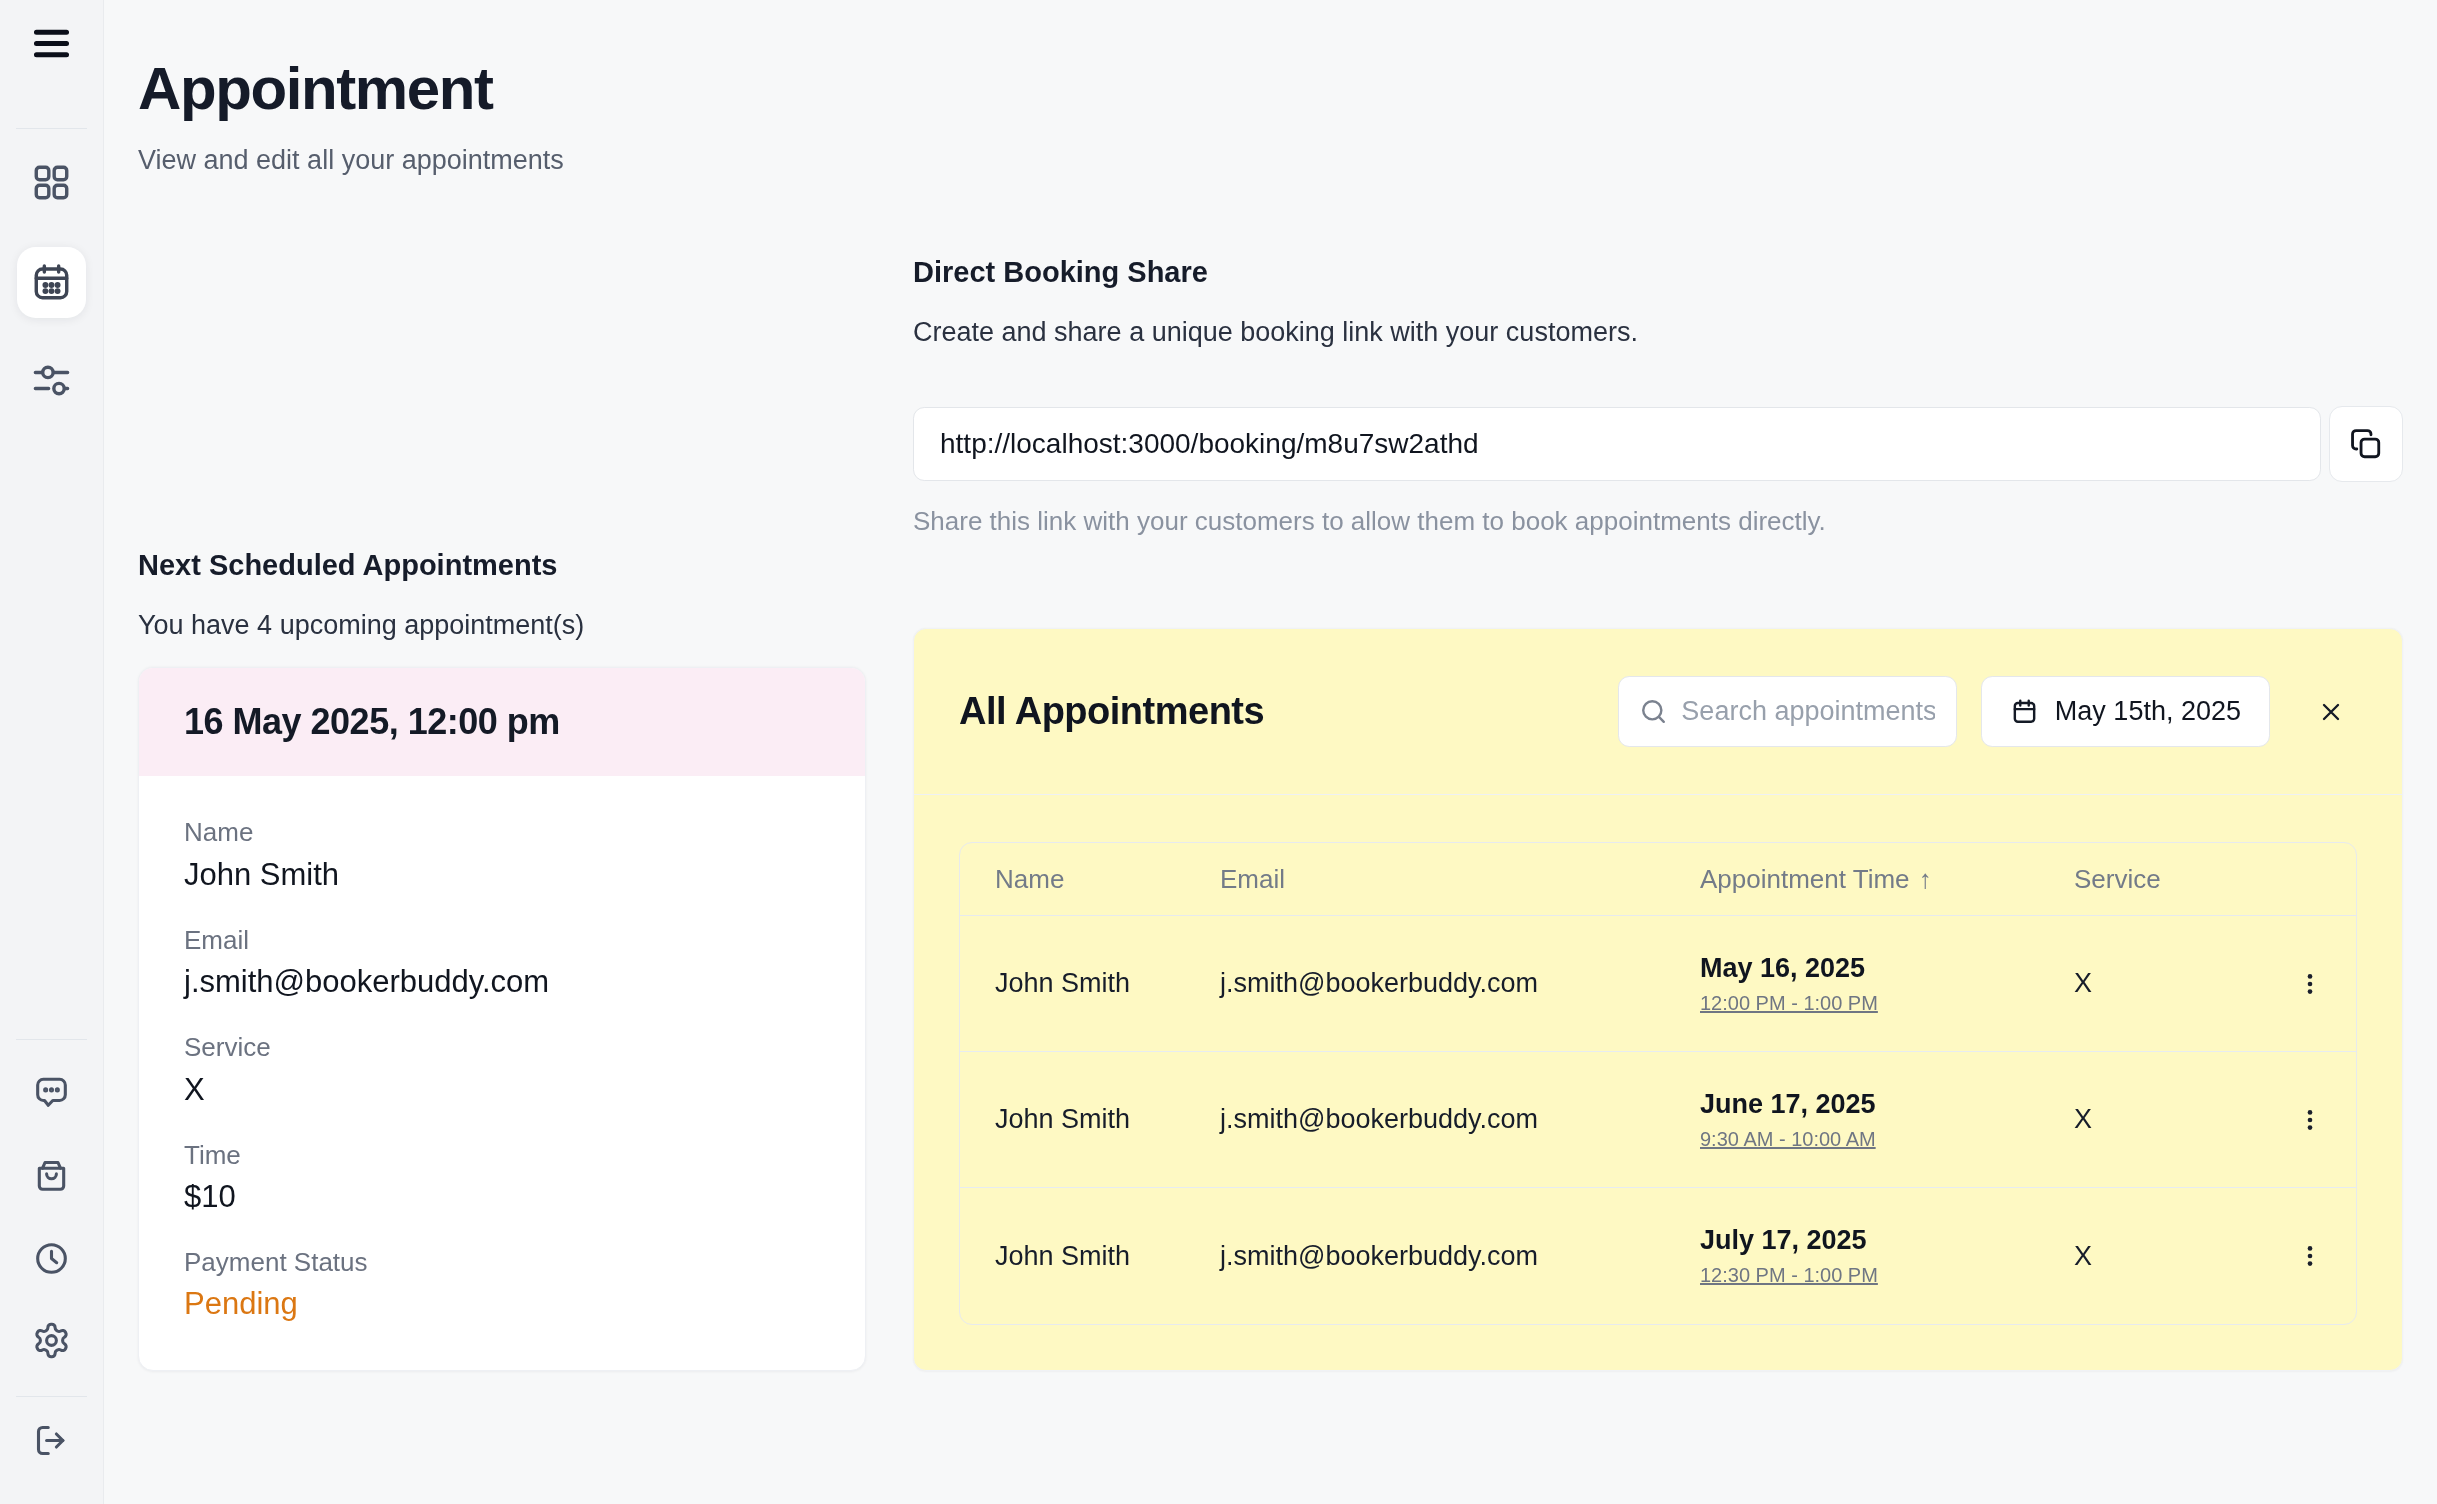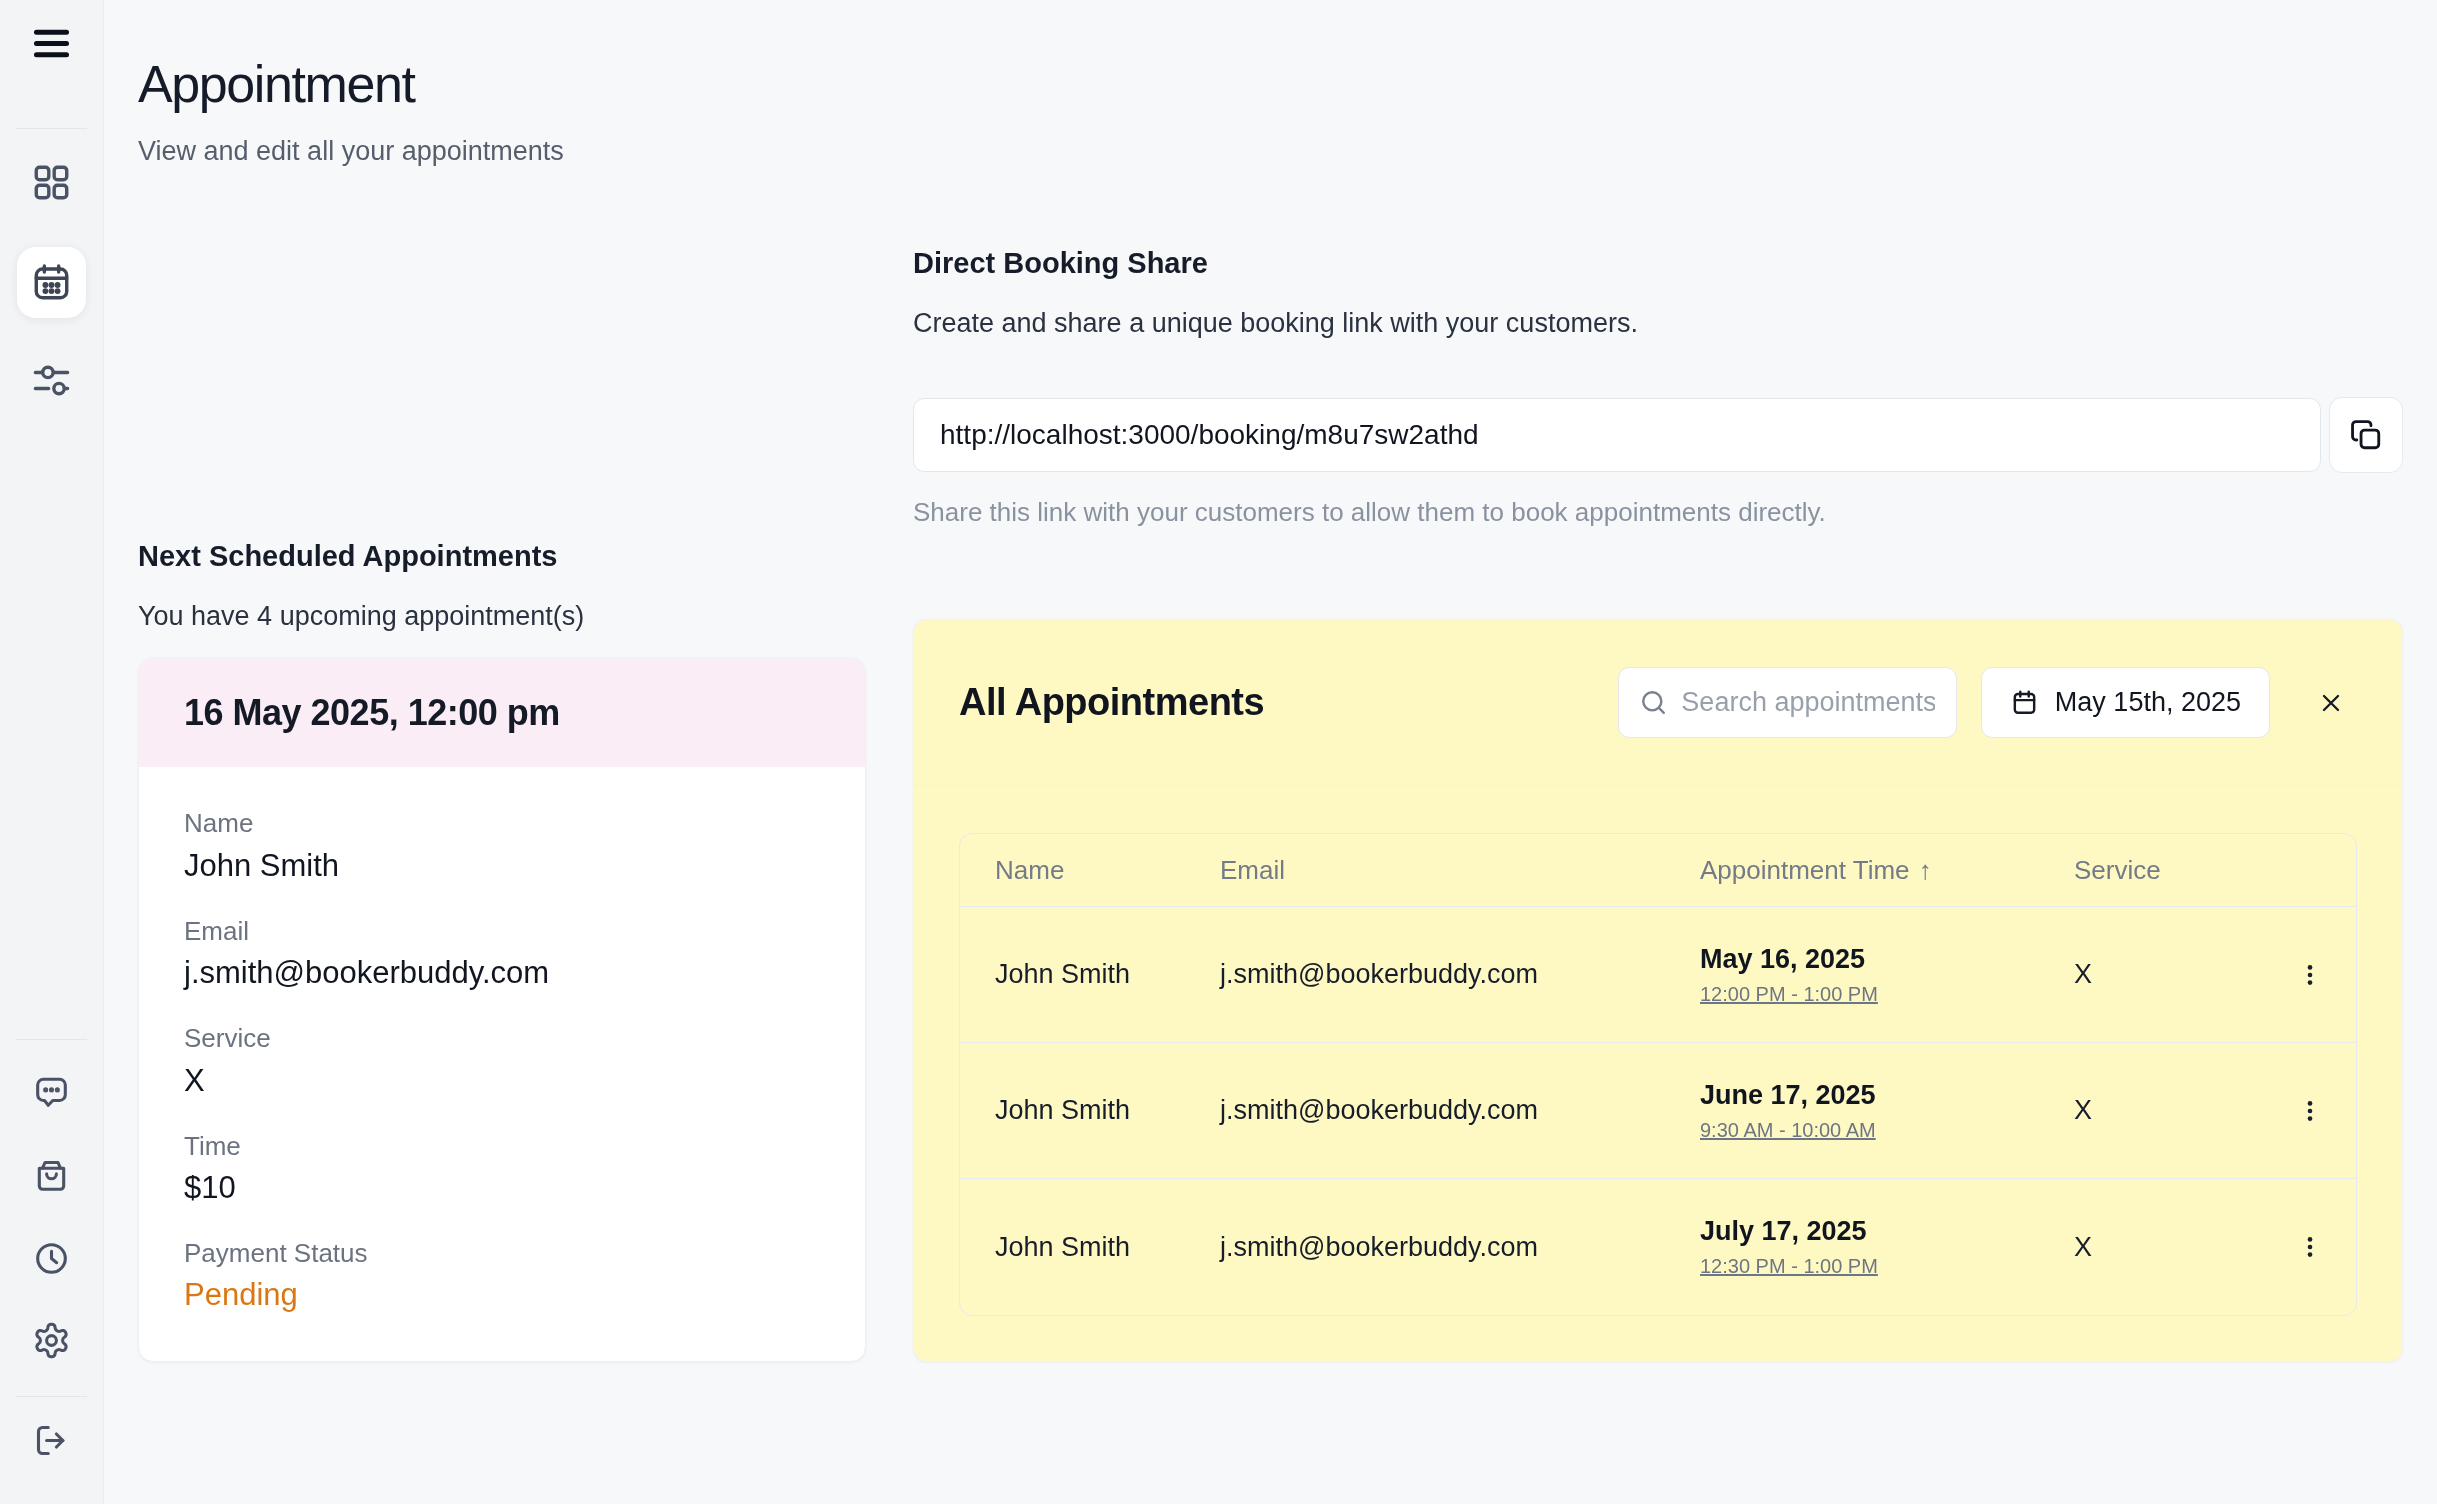--- a/index.html
+++ b/index.html
@@ -31,21 +31,21 @@
     width:69px; height:71px; margin-top:28px; background:#ffffff; border-radius:18.6px;
     box-shadow:0 1.9px 9.3px rgba(20,26,40,.07); display:flex; align-items:center; justify-content:center;
     border:none; cursor:pointer;
   }
   .active-tile svg { width:43px; height:43px; stroke:#3e4554; stroke-width:1.9; fill:none;
     stroke-linecap:round; stroke-linejoin:round; }
   .spacer { flex:1; }
 
   
   .main { position:absolute; left:104px; top:0; right:0; padding:54px 35px 0 34px; }
-  .page-title { font-size:52px; font-weight:400; letter-spacing:-1.4px; color:#151b29; }
+  .page-title { font-size:60px; font-weight:700; letter-spacing:-1.4px; color:#151b29; }
   .page-subtitle { margin-top:22.3px; font-size:27px; color:#565e6d; }
 
   .columns { display:flex; margin-top:80px; gap:47px; align-items:flex-end; }
   .left-col { width:728px; flex:none; }
   .right-col { flex:1; min-width:0; }
 
   .section-heading { font-size:29px; font-weight:700; color:#161c2a; }
   .section-sub { margin-top:28px; font-size:27px; color:#2a3140; }
 
   

